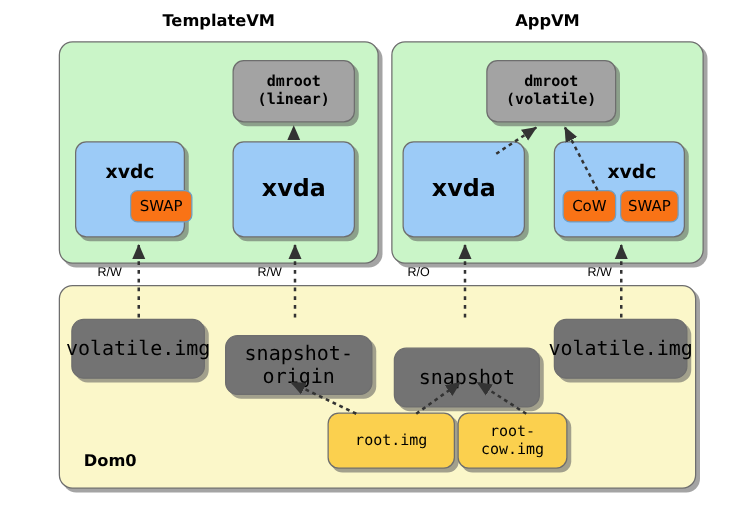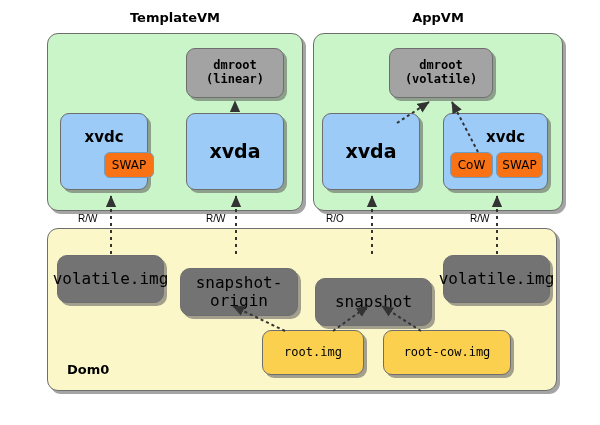--- a/index.html
+++ b/index.html
@@ -163,21 +163,21 @@
   <div class="io-label" style="left:206px; top:213px;">R/W</div>
   <div class="io-label" style="left:326px; top:213px;">R/O</div>
   <div class="io-label" style="left:470px; top:213px;">R/W</div>
 
   <div class="box orange-box" style="left:57px; top:255px; width:107px; height:48px;">volatile.img</div>
   <div class="box orange-box" style="left:180px; top:255px; width:118px; height:48px;margin-top:13px;">snapshot-origin</div>
   <div class="box orange-box" style="left:315px; top:255px; width:117px; height:48px;margin-top:23px;">snapshot</div>
   <div class="box orange-box" style="left:443px; top:255px; width:107px; height:48px;">volatile.img</div>
 
   <div class="box gold-box" style="left:262px; top:330px; width:102px; height:45px;">root.img</div>
-  <div class="box gold-box" style="left:383px; top:330px; width:128px; height:45px;">root-cow.img</div>
+  <div class="box gold-box" style="left:366px; top:330px; width:88px; height:45px;">root-cow.img</div>
 
   <svg id="wires" viewBox="0 0 600 425">
     <defs>
       <marker id="arrow" markerWidth="7" markerHeight="7" refX="5.6" refY="3" orient="auto">
         <path d="M0,0.4 L6,3 L0,5.6 z" fill="#333333"></path>
       </marker>
     </defs>
 
     <line x1="235" y1="112" x2="235" y2="101" stroke="#333" stroke-width="2" stroke-dasharray="3,3" marker-end="url(#arrow)"></line>
 

